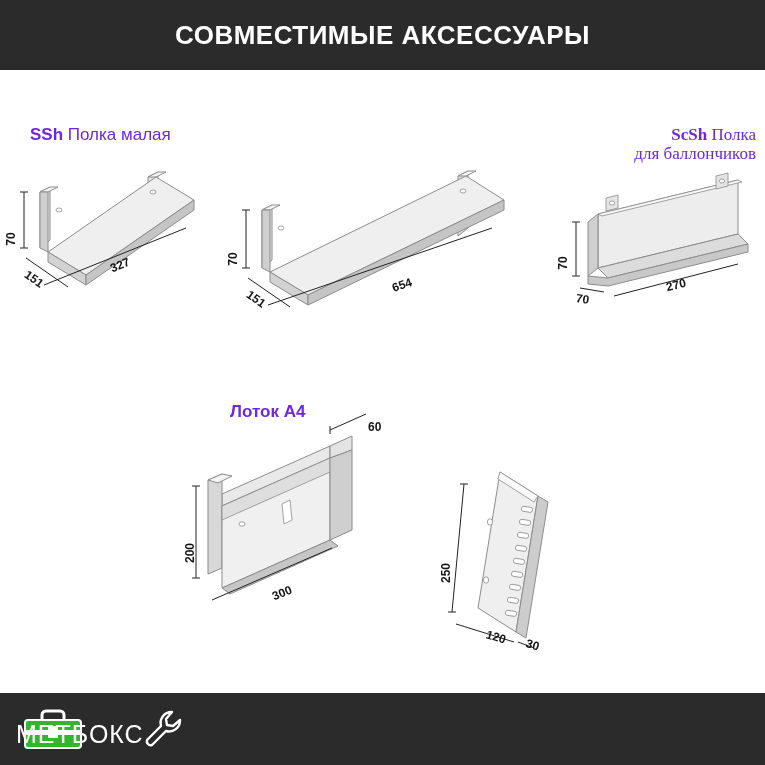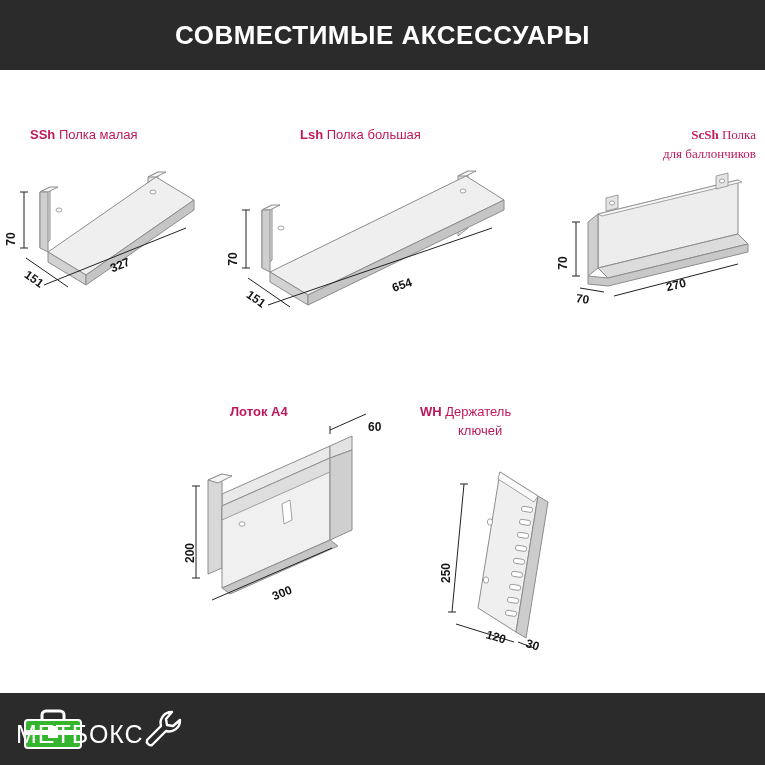--- a/index.html
+++ b/index.html
@@ -43,21 +43,21 @@
     position:absolute;left:8px;top:20px;
     color:#ffffff;font-size:25px;font-weight:normal;letter-spacing:1px;
   }
   .logo-wrench{
     position:absolute;left:134px;top:8px;width:42px;height:42px;
   }
   
   .canvas{position:absolute;left:0;top:70px;width:765px;height:623px;}
   .item{position:absolute;}
   .label{
-    font-size:13px;color:#be185d;line-height:19px;
+    font-size:17px;color:#6d28d9;line-height:19px;
   }
   .label b{font-weight:bold;}
   .dim{
     position:absolute;font-size:12px;color:#151515;font-weight:bold;
   }
   svg{display:block;overflow:visible;}
 </style>
 </head>
 <body>
 
@@ -96,26 +96,20 @@
       <line x1="6" y1="12" x2="14" y2="12" stroke="#222" stroke-width="1"></line>
       <line x1="6" y1="68" x2="14" y2="68" stroke="#222" stroke-width="1"></line>
       <line x1="12" y1="78" x2="54" y2="107" stroke="#222" stroke-width="1"></line>
       <line x1="30" y1="105" x2="172" y2="48" stroke="#222" stroke-width="1"></line>
     </svg>
     <div class="dim" style="left:-10px;top:52px;transform:rotate(-90deg);">70</div>
     <div class="dim" style="left:10px;top:92px;transform:rotate(35deg);">151</div>
     <div class="dim" style="left:96px;top:78px;transform:rotate(-22deg);">327</div>
   </div>
 
-  <div class="item" style="left:300px;top:55px;width:250px;">
-    <div class="label">
-      <b>Lsh</b>
-      <span>Полка большая</span>
-    </div>
-  </div>
 
   <div class="item" style="left:236px;top:118px;">
     <svg width="290" height="140" viewBox="0 0 290 140">
       <polygon points="26,22 36,17 36,72 26,80" fill="#e7e7e7" stroke="#8c8c8c" stroke-width="1"></polygon>
       <polygon points="26,22 36,17 44,17 34,22" fill="#f6f6f6" stroke="#8c8c8c" stroke-width="1"></polygon>
       <polygon points="26,22 34,22 34,84 26,80" fill="#cfcfcf" stroke="#8c8c8c" stroke-width="1"></polygon>
       <polygon points="222,-12 232,-17 232,40 222,48" fill="#e2e2e2" stroke="#8c8c8c" stroke-width="1"></polygon>
       <polygon points="222,-12 232,-17 240,-17 230,-12" fill="#f6f6f6" stroke="#8c8c8c" stroke-width="1"></polygon>
       <polygon points="34,84 230,-12 268,12 72,107" fill="#efefef" stroke="#8c8c8c" stroke-width="1"></polygon>
       <polygon points="34,84 72,107 72,117 34,94" fill="#d2d2d2" stroke="#8c8c8c" stroke-width="1"></polygon>
@@ -203,27 +197,20 @@
       <line x1="12" y1="58" x2="20" y2="58" stroke="#222" stroke-width="1"></line>
       <line x1="12" y1="150" x2="20" y2="150" stroke="#222" stroke-width="1"></line>
 
       <line x1="32" y1="172" x2="152" y2="120" stroke="#222" stroke-width="1"></line>
     </svg>
     <div class="dim" style="left:188px;top:-8px;">60</div>
     <div class="dim" style="left:0px;top:118px;transform:rotate(-90deg);">200</div>
     <div class="dim" style="left:92px;top:158px;transform:rotate(-23deg);">300</div>
   </div>
 
-  <div class="item" style="left:420px;top:332px;width:170px;">
-    <div class="label">
-      <b>WH</b>
-      <span>Держатель</span><br>
-      <span style="margin-left:38px;">ключей</span>
-    </div>
-  </div>
 
   <div class="item" style="left:430px;top:392px;">
     <svg width="160" height="180" viewBox="0 0 160 180">
 
       <polygon points="70,10 108,34 86,170 48,146" fill="#efefef" stroke="#8c8c8c" stroke-width="1"></polygon>
 
       <polygon points="108,34 118,40 96,176 86,170" fill="#cccccc" stroke="#8c8c8c" stroke-width="1"></polygon>
 
       <polygon points="70,10 108,34 104,40 68,17" fill="#fafafa" stroke="#8c8c8c" stroke-width="0.8"></polygon>
 

